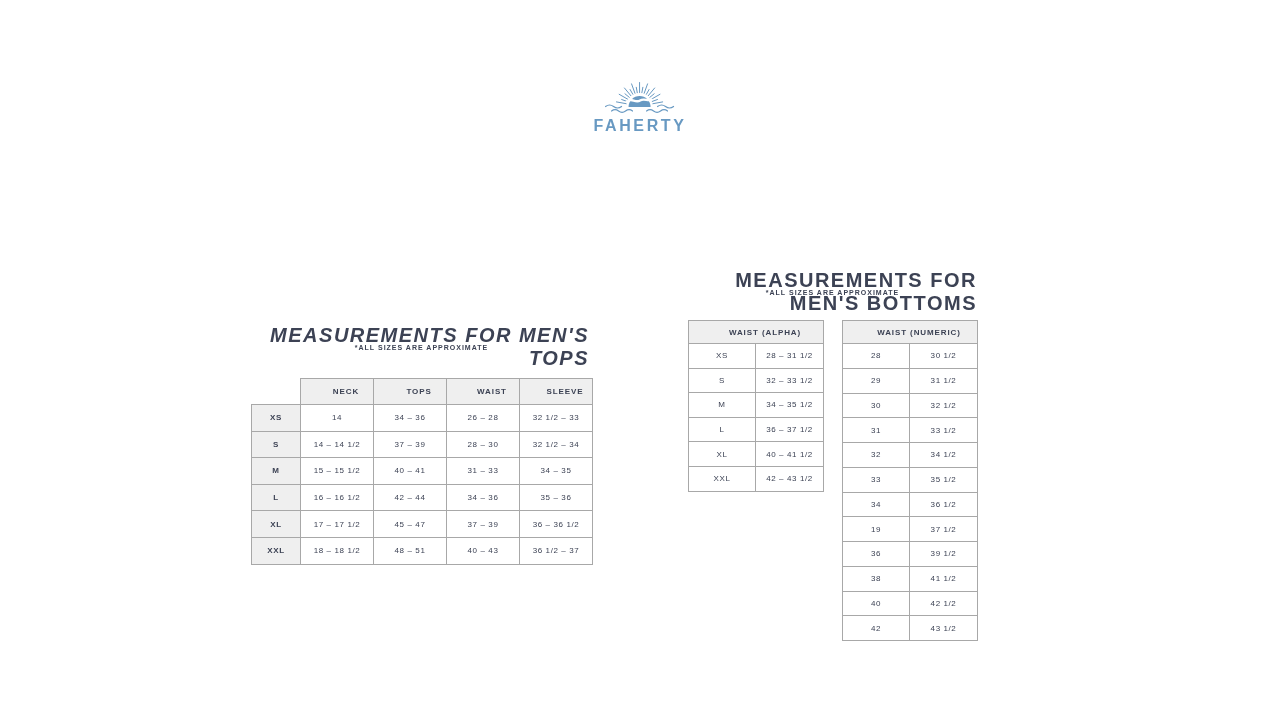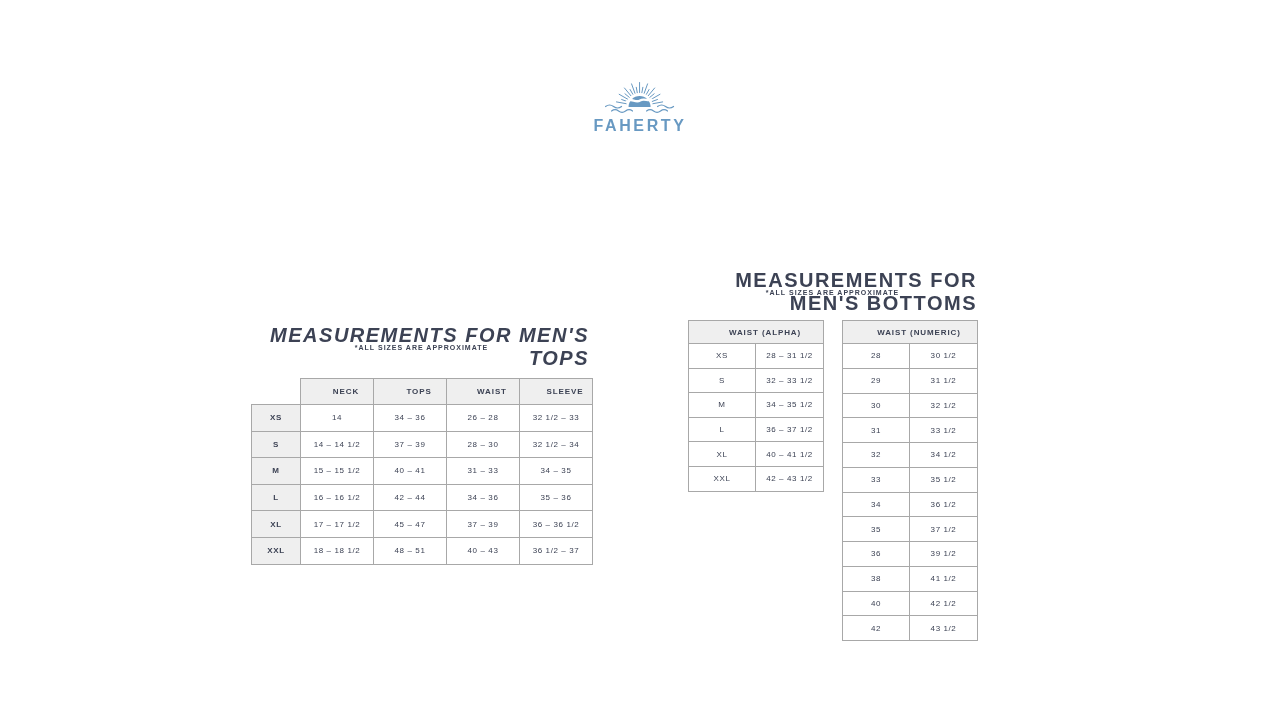--- a/index.html
+++ b/index.html
@@ -219,21 +219,21 @@
         </tr>
         <tr>
           <td>33</td>
           <td>35 1/2</td>
         </tr>
         <tr>
           <td>34</td>
           <td>36 1/2</td>
         </tr>
         <tr>
-          <td>35</td>
+          <td>19</td>
           <td>37 1/2</td>
         </tr>
         <tr>
           <td>36</td>
           <td>39 1/2</td>
         </tr>
         <tr>
           <td>38</td>
           <td>41 1/2</td>
         </tr>

